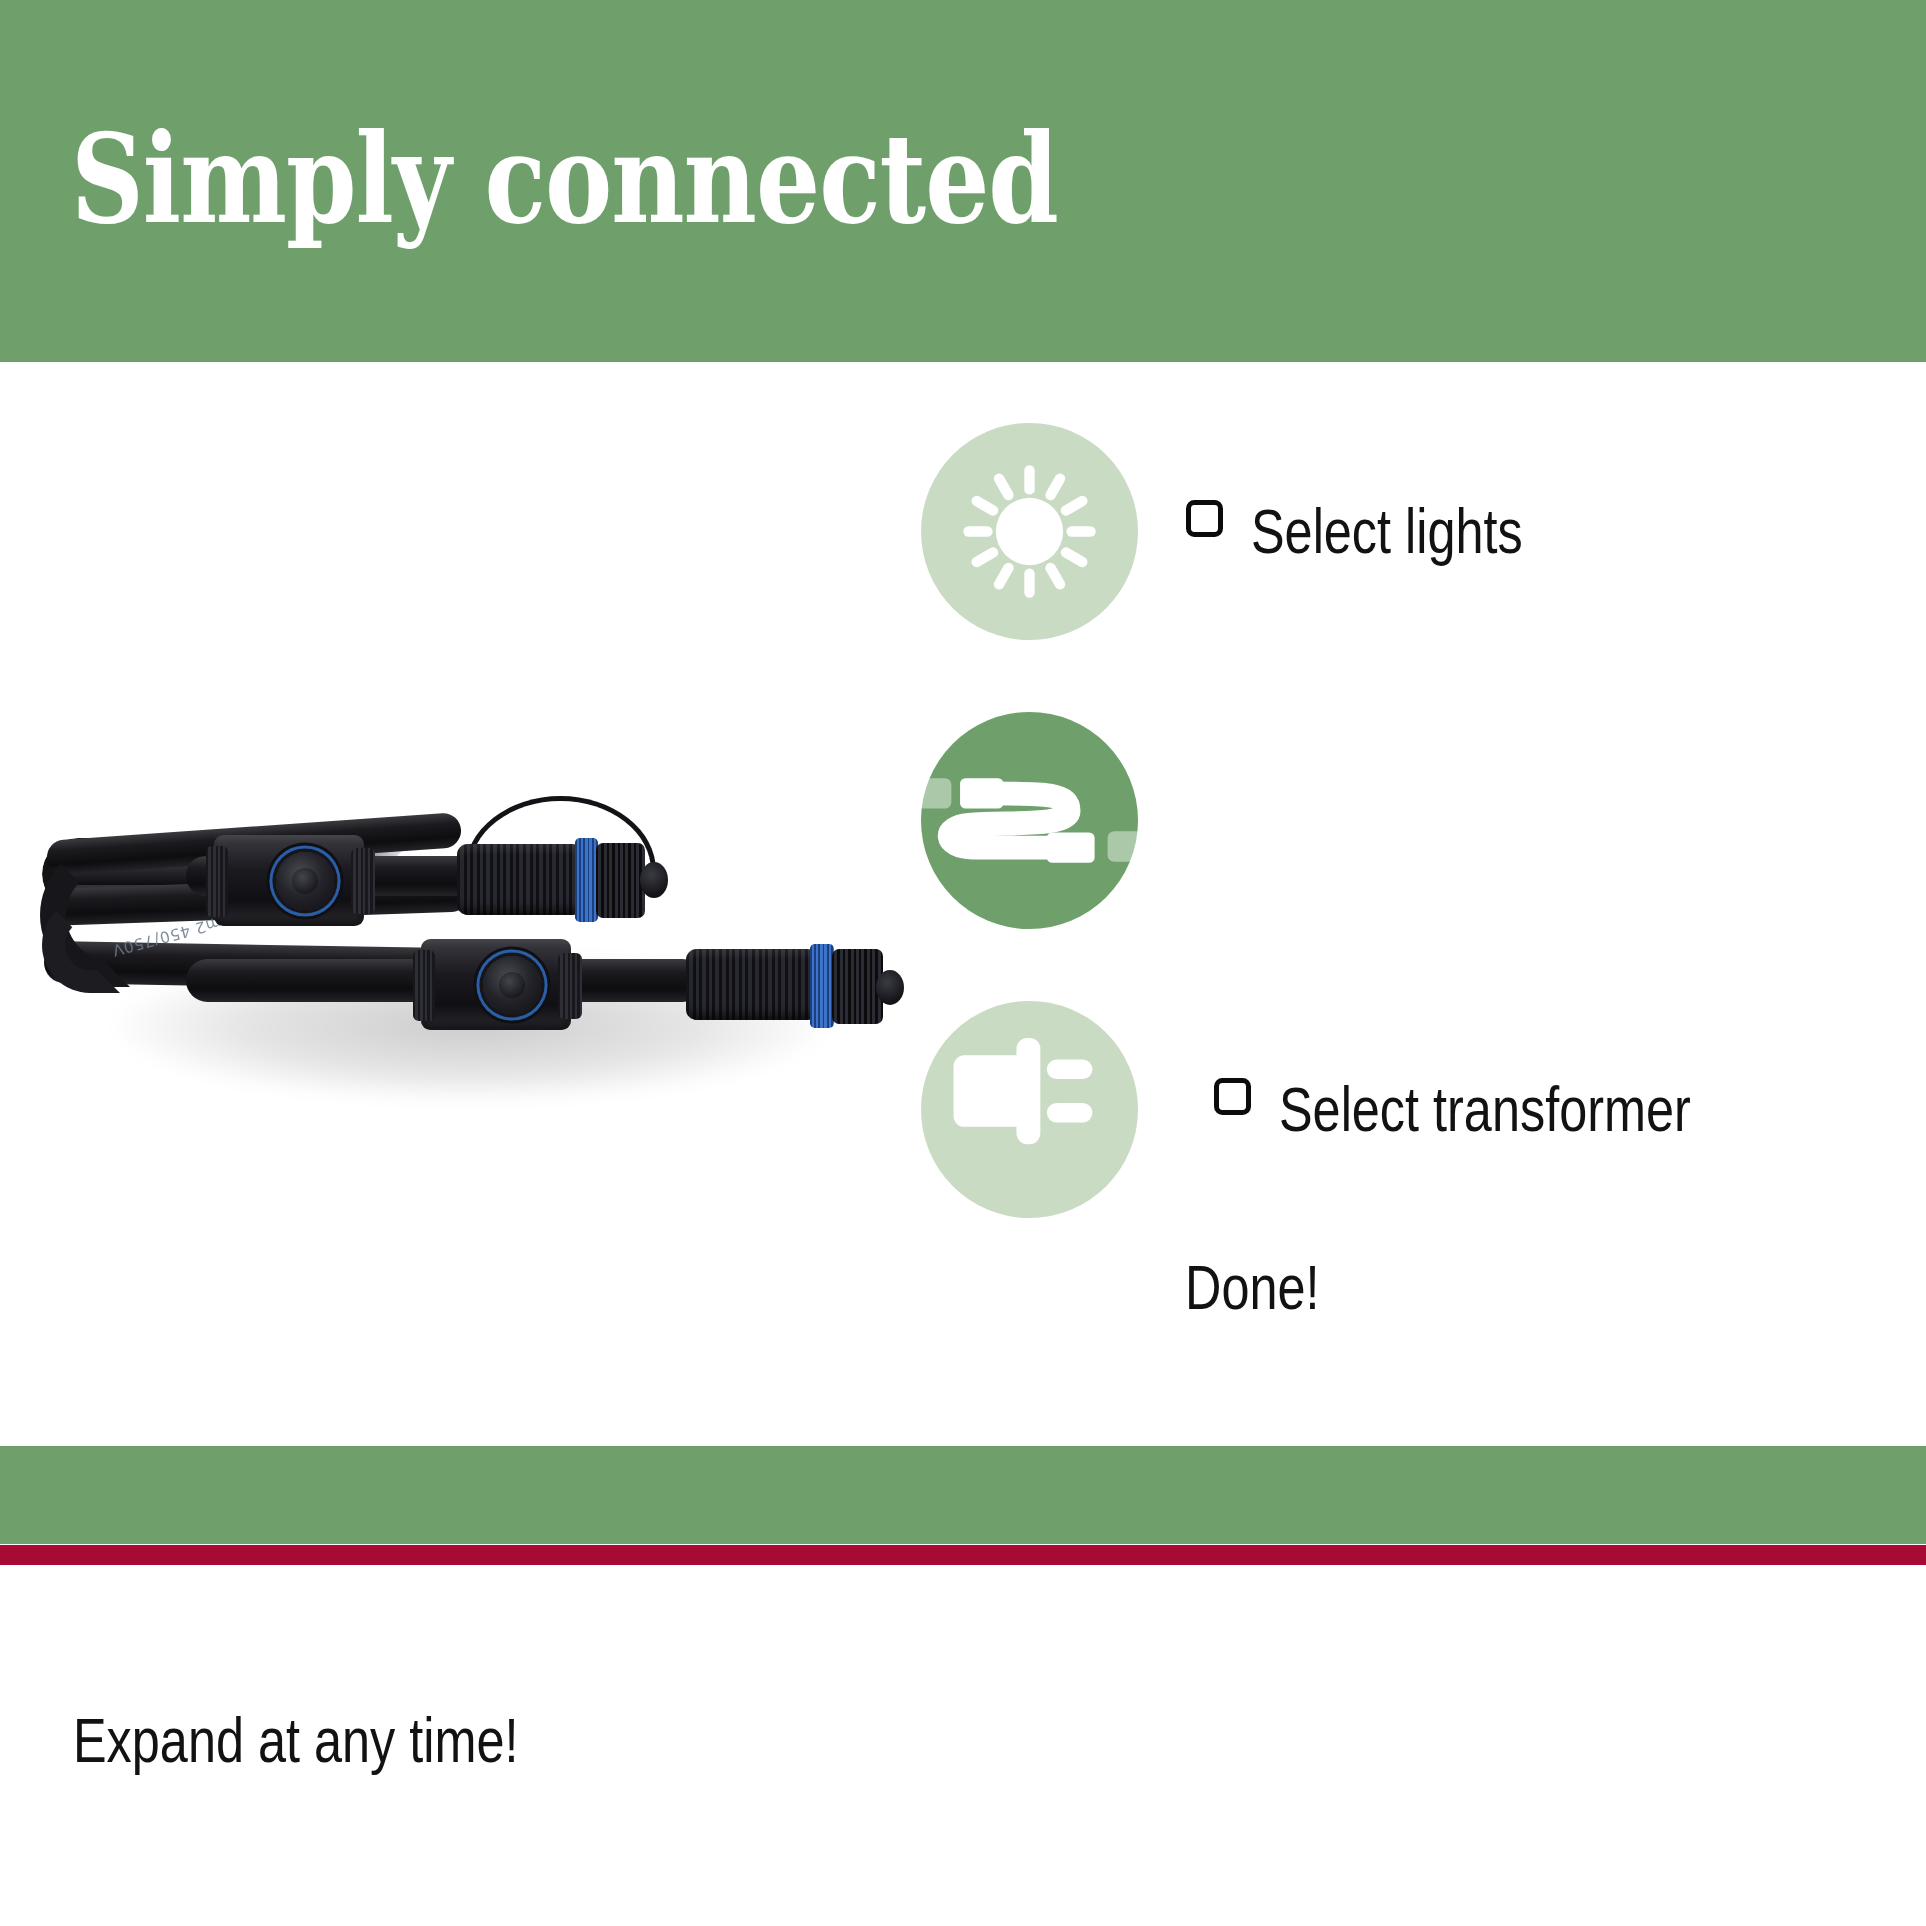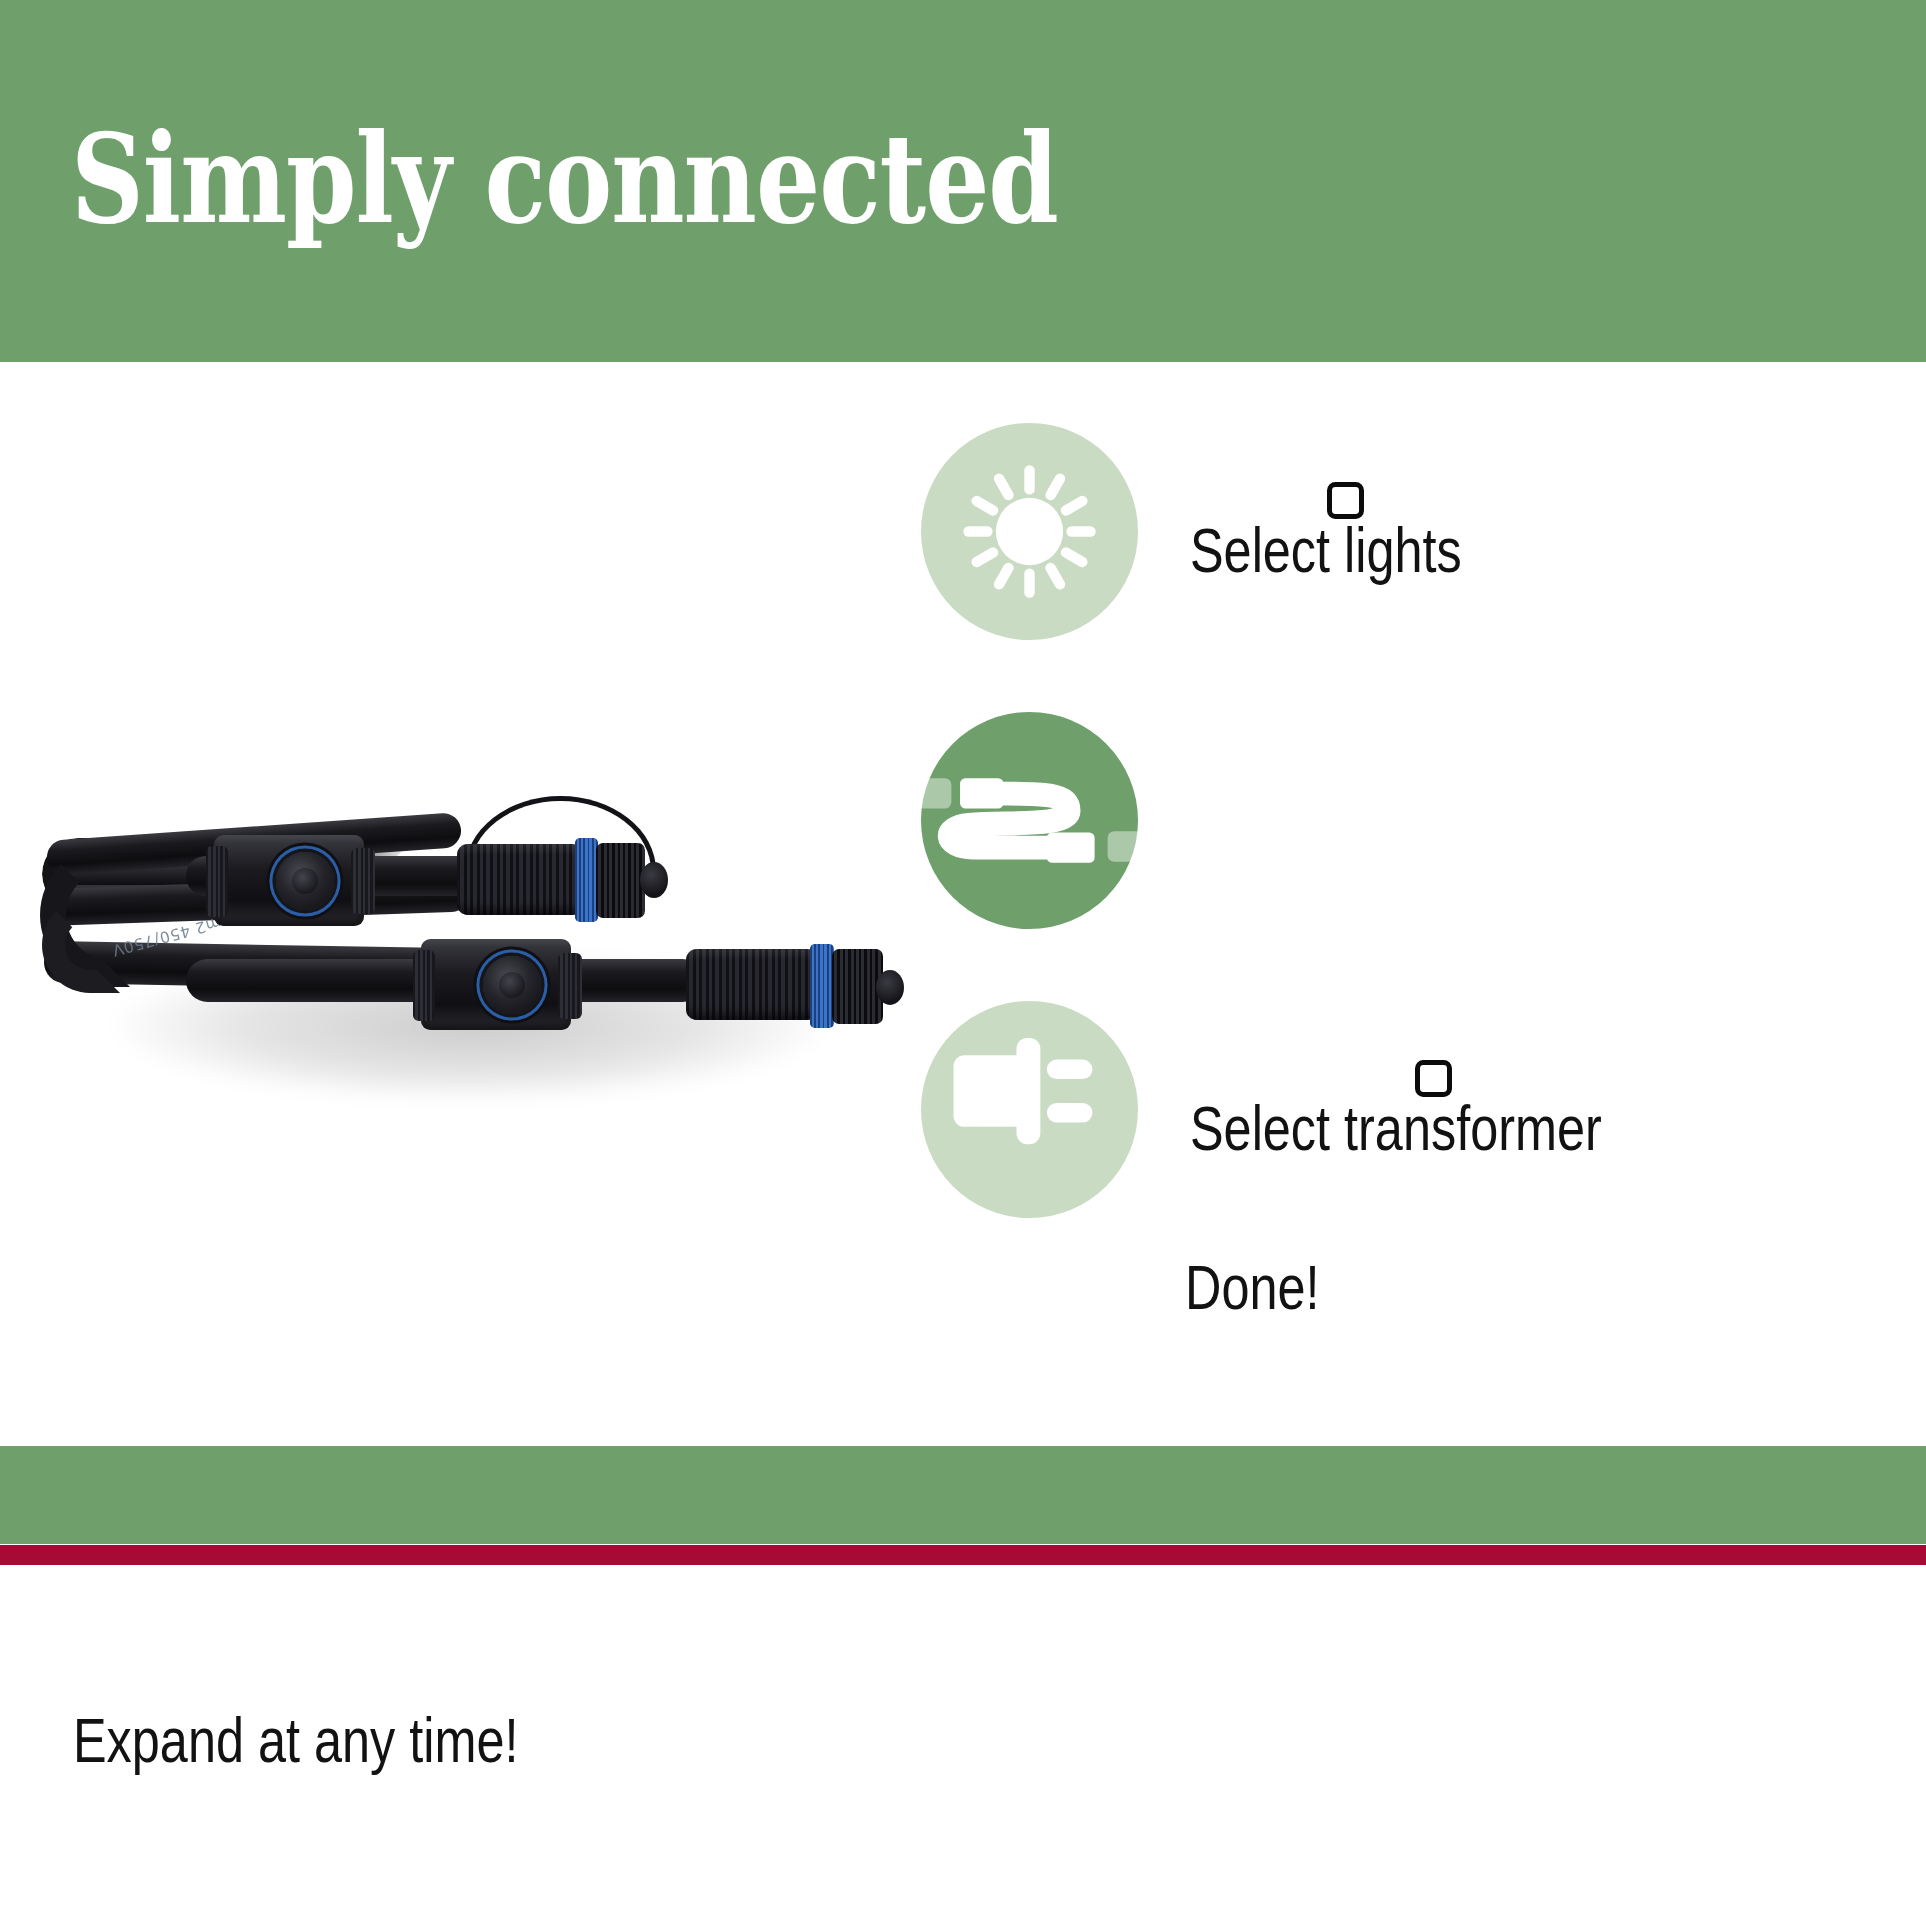--- a/index.html
+++ b/index.html
@@ -146,38 +146,37 @@
   .check-row {
     position: absolute;
     left: 0;
     width: 903px;
     height: 217px;
     display: flex;
     align-items: center;
   }
   .row-0 { top: 0px; }
   .row-1 { top: 289px; }
-  .row-2 { top: 578px; }
+  .row-2 { top: 578px; gap: 28px; }
 
   .icon-circle {
     position: relative;
     flex: 0 0 auto;
     width: 217px;
     height: 217px;
     border-radius: 50%;
   }
   .circle-pale { background: #C9DBC2; }
   .circle-solid { background: #6FA06C; }
 
   .row-text {
     display: flex;
-    align-items: center;
-    margin-left: 24px;
-    white-space: nowrap;
-    flex-direction: column;
+    align-items: flex-start;
+    margin-left: 48px;
+    white-space: nowrap;
   }
   .checkbox {
     position: relative;
     flex: 0 0 auto;
     width: 37px;
     height: 37px;
     border: 5.4px solid #0b0b0b;
     border-radius: 8.4px;
     box-sizing: border-box;
   }

